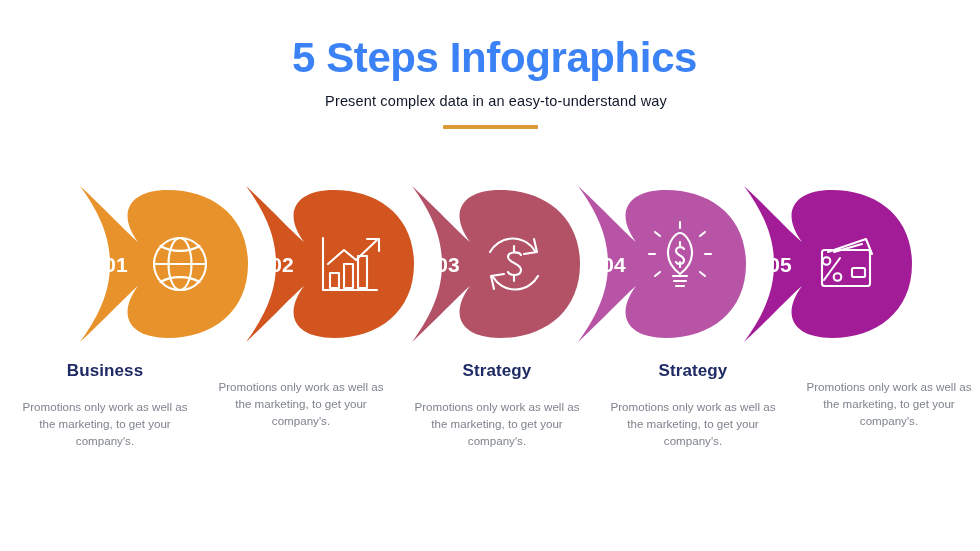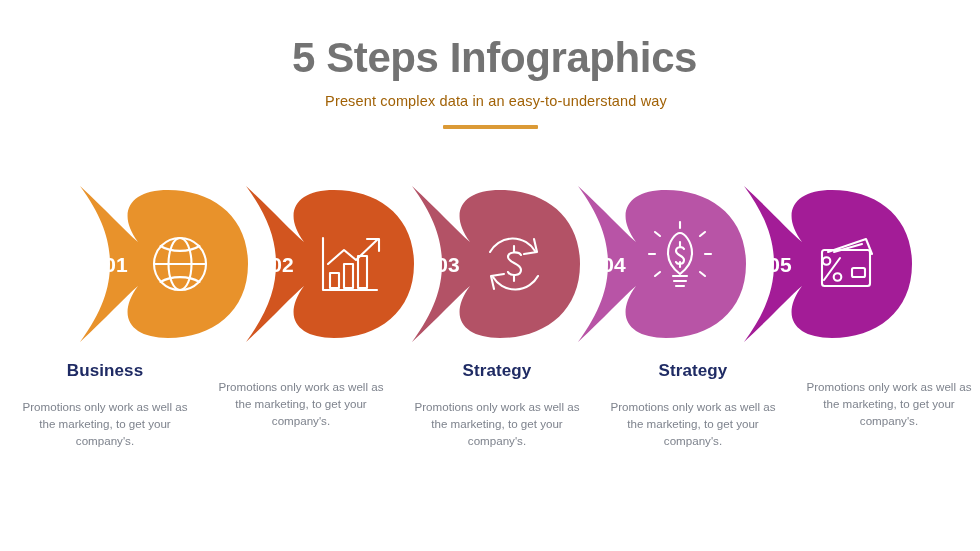--- a/index.html
+++ b/index.html
@@ -21,29 +21,29 @@
   .header {
     position: absolute;
     top: 34px;
     left: 0;
     width: 980px;
     text-align: center;
   }
   .title {
     font-size: 42px;
     font-weight: bold;
-    color: #737373;
+    color: #3b82f6;
     letter-spacing: -0.4px;
     line-height: 1.12;
     margin-left: 9px;
   }
   .subtitle {
     margin-top: 12px;
     font-size: 14.5px;
-    color: #a16207;
+    color: #0f172a;
     letter-spacing: 0.15px;
     padding-left: 12px;
   }
   .accent-bar {
     margin: 16px auto 0 auto;
     width: 95px;
     height: 4px;
     background: #DB9A36;
     border-radius: 1px;
   }

